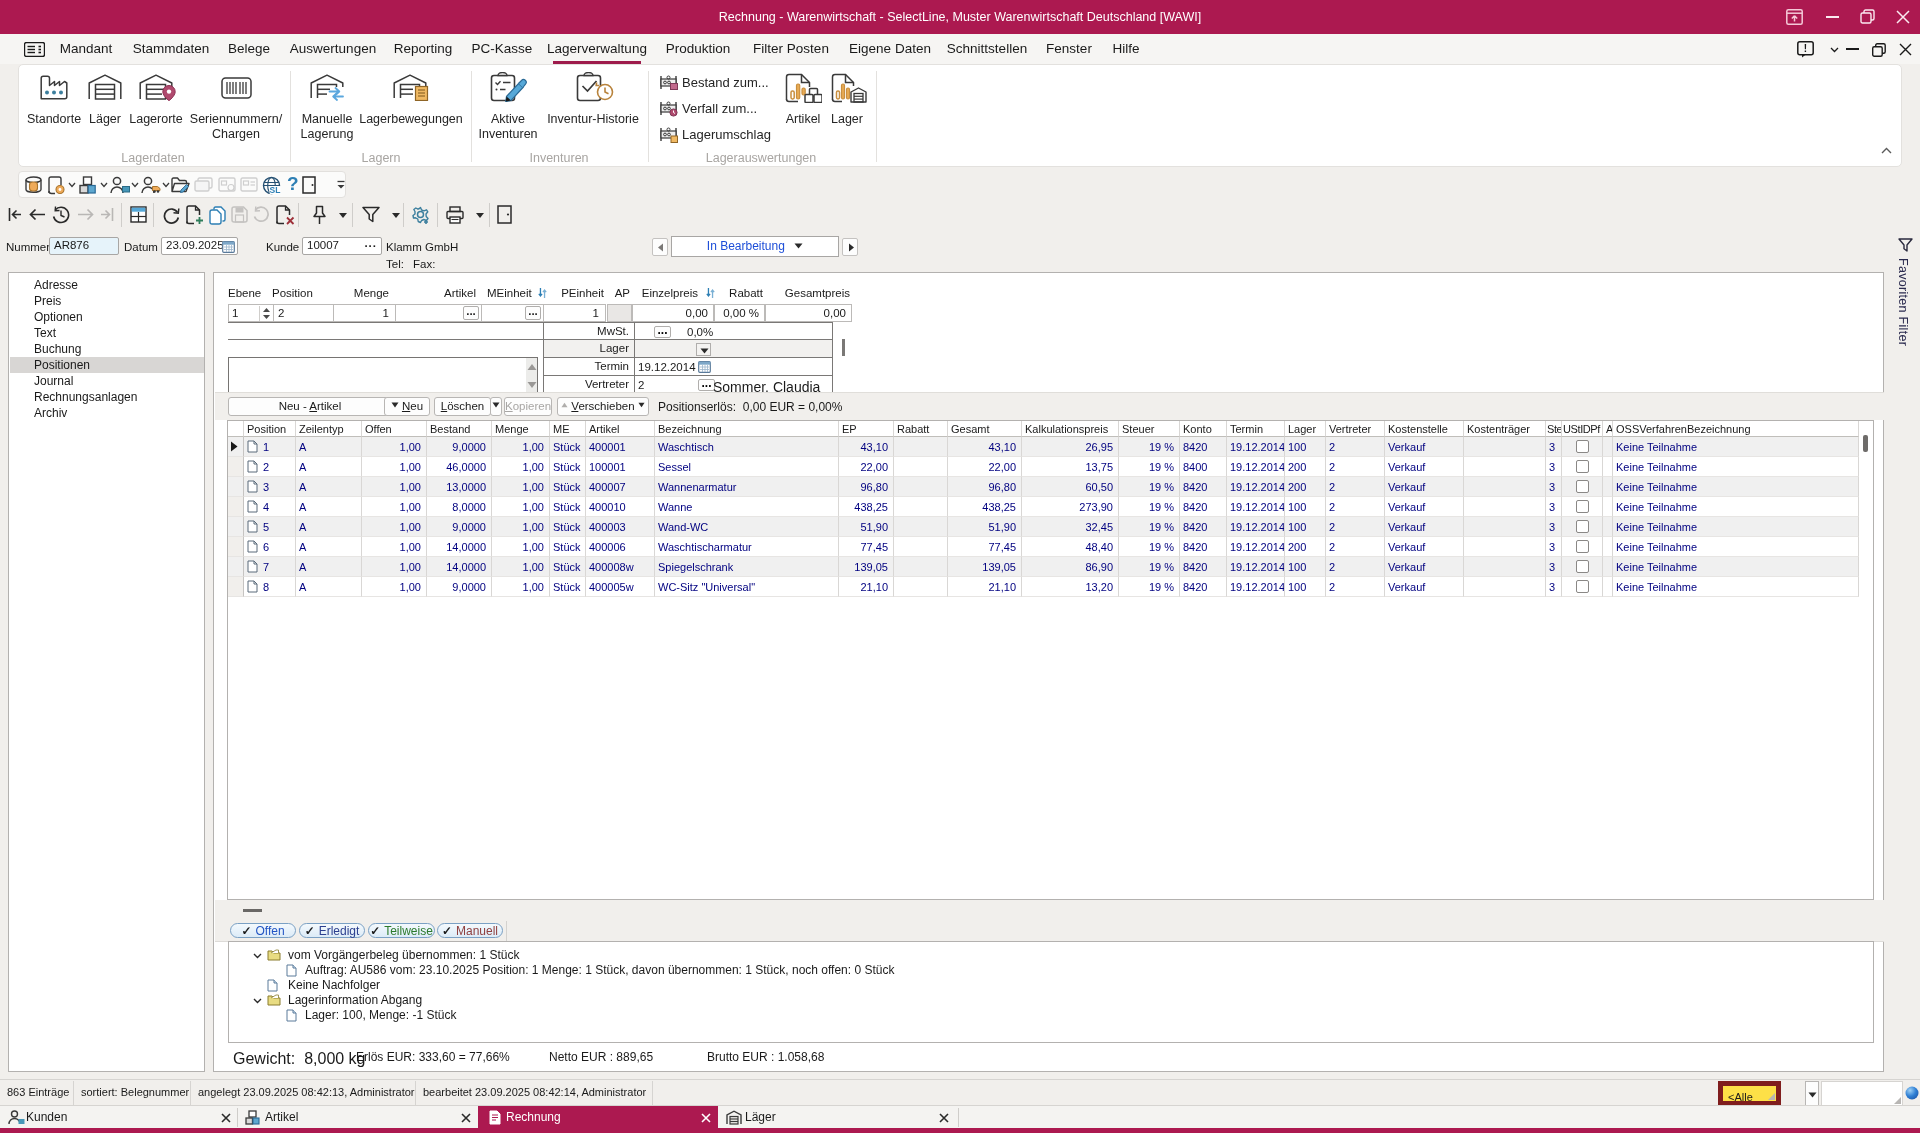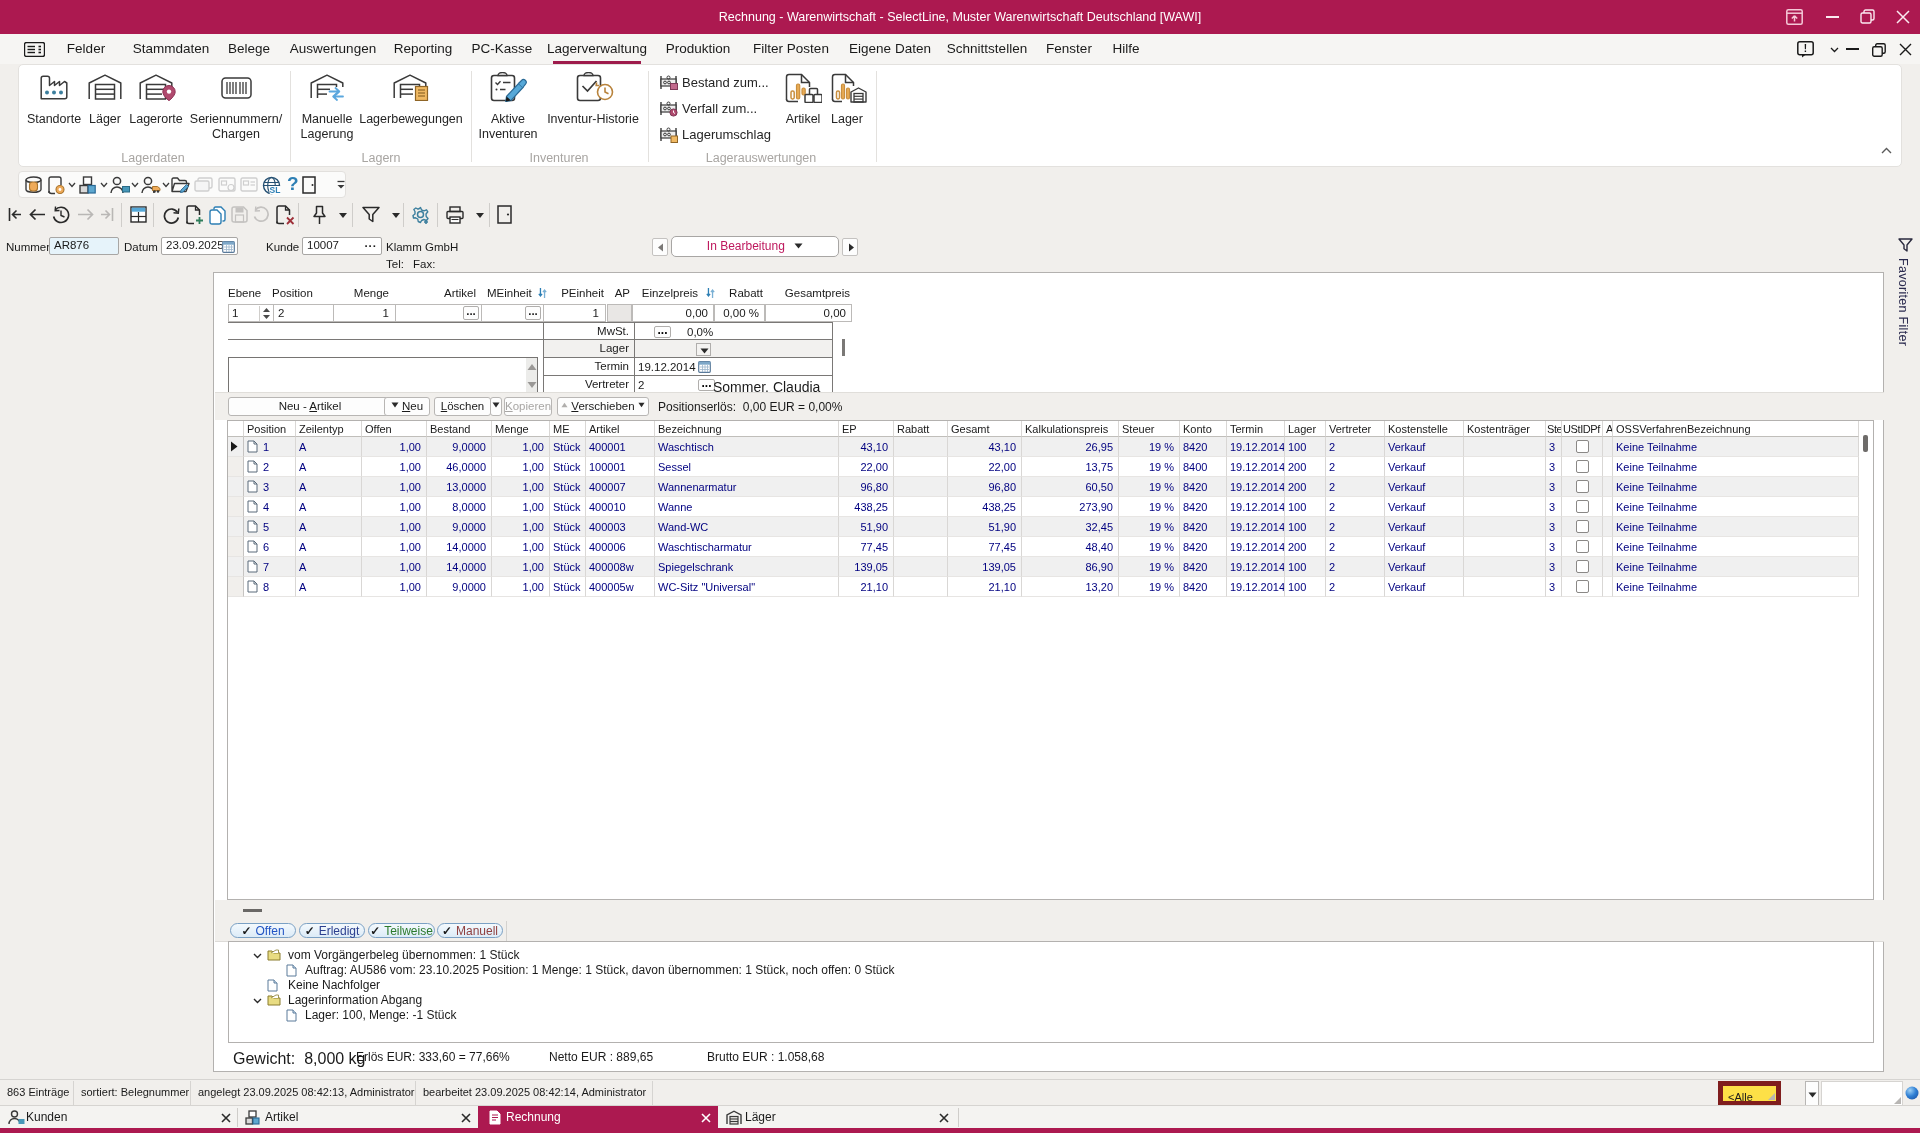--- a/index.html
+++ b/index.html
@@ -90,21 +90,21 @@
   <div id="menubar">
     <svg class="abs" style="left:24px;top:8px;" width="21" height="15" viewBox="0 0 21 15">
       <rect x="0.5" y="0.5" width="20" height="14" rx="2" fill="none" stroke="#1a1a1a" stroke-width="1.4"></rect>
       <line x1="3.5" y1="4.5" x2="11" y2="4.5" stroke="#1a1a1a" stroke-width="1.4"></line>
       <line x1="3.5" y1="7.5" x2="11" y2="7.5" stroke="#1a1a1a" stroke-width="1.4"></line>
       <line x1="3.5" y1="10.5" x2="11" y2="10.5" stroke="#1a1a1a" stroke-width="1.4"></line>
       <line x1="14.5" y1="4.5" x2="17" y2="4.5" stroke="#1a1a1a" stroke-width="1.6"></line>
       <line x1="14.5" y1="7.5" x2="17" y2="7.5" stroke="#1a1a1a" stroke-width="1.6"></line>
       <line x1="14.5" y1="10.5" x2="17" y2="10.5" stroke="#1a1a1a" stroke-width="1.6"></line>
     </svg>
-    <div class="mitem" style="left:86px;">Felder</div>
+    <div class="mitem" style="left:86px;">Mandant</div>
     <div class="mitem" style="left:171px;">Stammdaten</div>
     <div class="mitem" style="left:249px;">Belege</div>
     <div class="mitem" style="left:333px;">Auswertungen</div>
     <div class="mitem" style="left:423px;">Reporting</div>
     <div class="mitem" style="left:502px;">PC-Kasse</div>
     <div class="mitem" style="left:597px;">Lagerverwaltung</div>
     <div class="mitem" style="left:698px;">Produktion</div>
     <div class="mitem" style="left:791px;">Filter Posten</div>
     <div class="mitem" style="left:890px;">Eigene Daten</div>
     <div class="mitem" style="left:987px;">Schnittstellen</div>
@@ -487,32 +487,43 @@
     </div>
     <div class="flabel" style="left:386px;top:241px;">Klamm GmbH</div>
     <div class="flabel" style="left:386px;top:258px;">Tel:</div>
     <div class="flabel" style="left:413px;top:258px;">Fax:</div>
 
     <div class="abs" style="left:652px;top:238px;width:16px;height:18px;background:#fdfdfd;border:1px solid #c4c2c0;border-radius:2px;">
       <svg class="abs" style="left:4px;top:4px;" width="7" height="9" viewBox="0 0 7 9">
           <path d="M6 0.5 L1 4.5 L6 8.5 Z" fill="#7a7876"></path>
         </svg>
     </div>
-    <div class="abs" style="left:671px;top:236px;width:168px;height:21px;background:#fff;border:1px solid #a8a6a4;border-radius:5px;font-size:12px;color:#be185d;text-align:center;line-height:19px;">In Bearbeitung
+    <div class="abs" style="left:671px;top:236px;width:168px;height:21px;background:#fff;border:1px solid #a8a6a4;border-radius:0;font-size:12px;color:#1d4ed8;text-align:center;line-height:19px;">In Bearbeitung
       <svg style="display:inline-block;margin-left:6px;vertical-align:1px;" width="9" height="6" viewBox="0 0 9 6">
           <path d="M0.5 0.5 L8.5 0.5 L4.5 5.5 Z" fill="#2a2a2a"></path>
         </svg>
     </div>
     <div class="abs" style="left:842px;top:238px;width:16px;height:18px;background:#fdfdfd;border:1px solid #c4c2c0;border-radius:2px;">
       <svg class="abs" style="left:5px;top:4px;" width="7" height="9" viewBox="0 0 7 9">
           <path d="M1 0.5 L6 4.5 L1 8.5 Z" fill="#2a2a2a"></path>
         </svg>
     </div>
   </div>
 
+  <div id="sidebar">
+    <div class="sitem" style="top:4px;">Adresse</div>
+    <div class="sitem" style="top:20px;">Preis</div>
+    <div class="sitem" style="top:36px;">Optionen</div>
+    <div class="sitem" style="top:52px;">Text</div>
+    <div class="sitem" style="top:68px;">Buchung</div>
+    <div class="sitem" style="top:84px;background:#d8d6d4;">Positionen</div>
+    <div class="sitem" style="top:100px;">Journal</div>
+    <div class="sitem" style="top:116px;">Rechnungsanlagen</div>
+    <div class="sitem" style="top:132px;">Archiv</div>
+  </div>
 
   <div id="mainpanel">
 
     <div class="ghead" style="left:14px;top:14px;">Ebene</div>
     <div class="ghead" style="left:58px;top:14px;">Position</div>
     <div class="ghead" style="right:1494px;top:14px;">Menge</div>
     <div class="ghead" style="right:1407px;top:14px;">Artikel</div>
     <div class="ghead" style="left:273px;top:14px;">MEinheit</div>
     <svg class="abs" style="left:324px;top:14px;" width="9" height="12" viewBox="0 0 11 14">
         <path d="M3 1 L3 10 M1 8 L3 10.5 L5 8" fill="none" stroke="#2d7fb4" stroke-width="1.6"></path>

